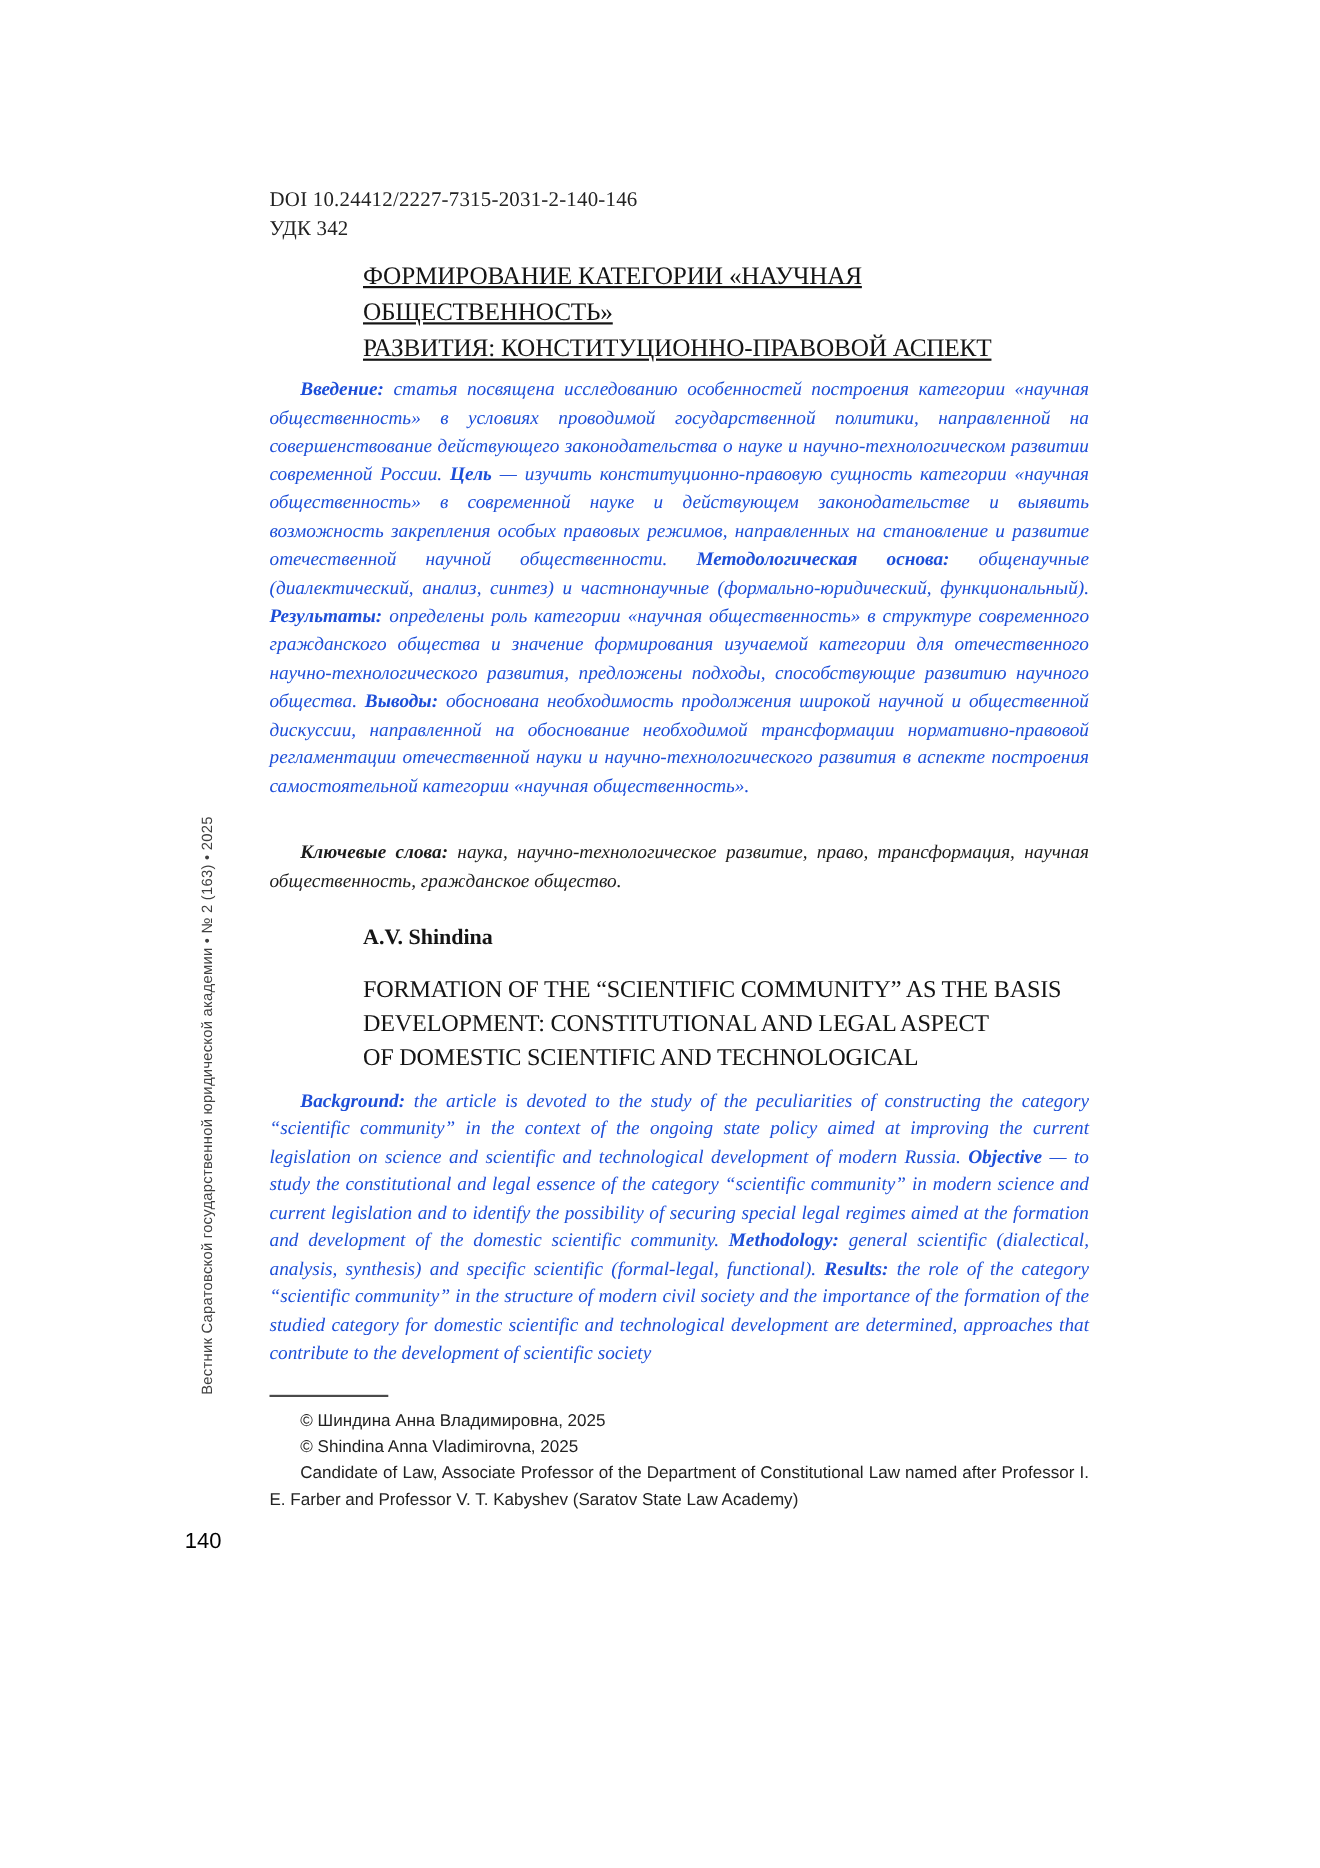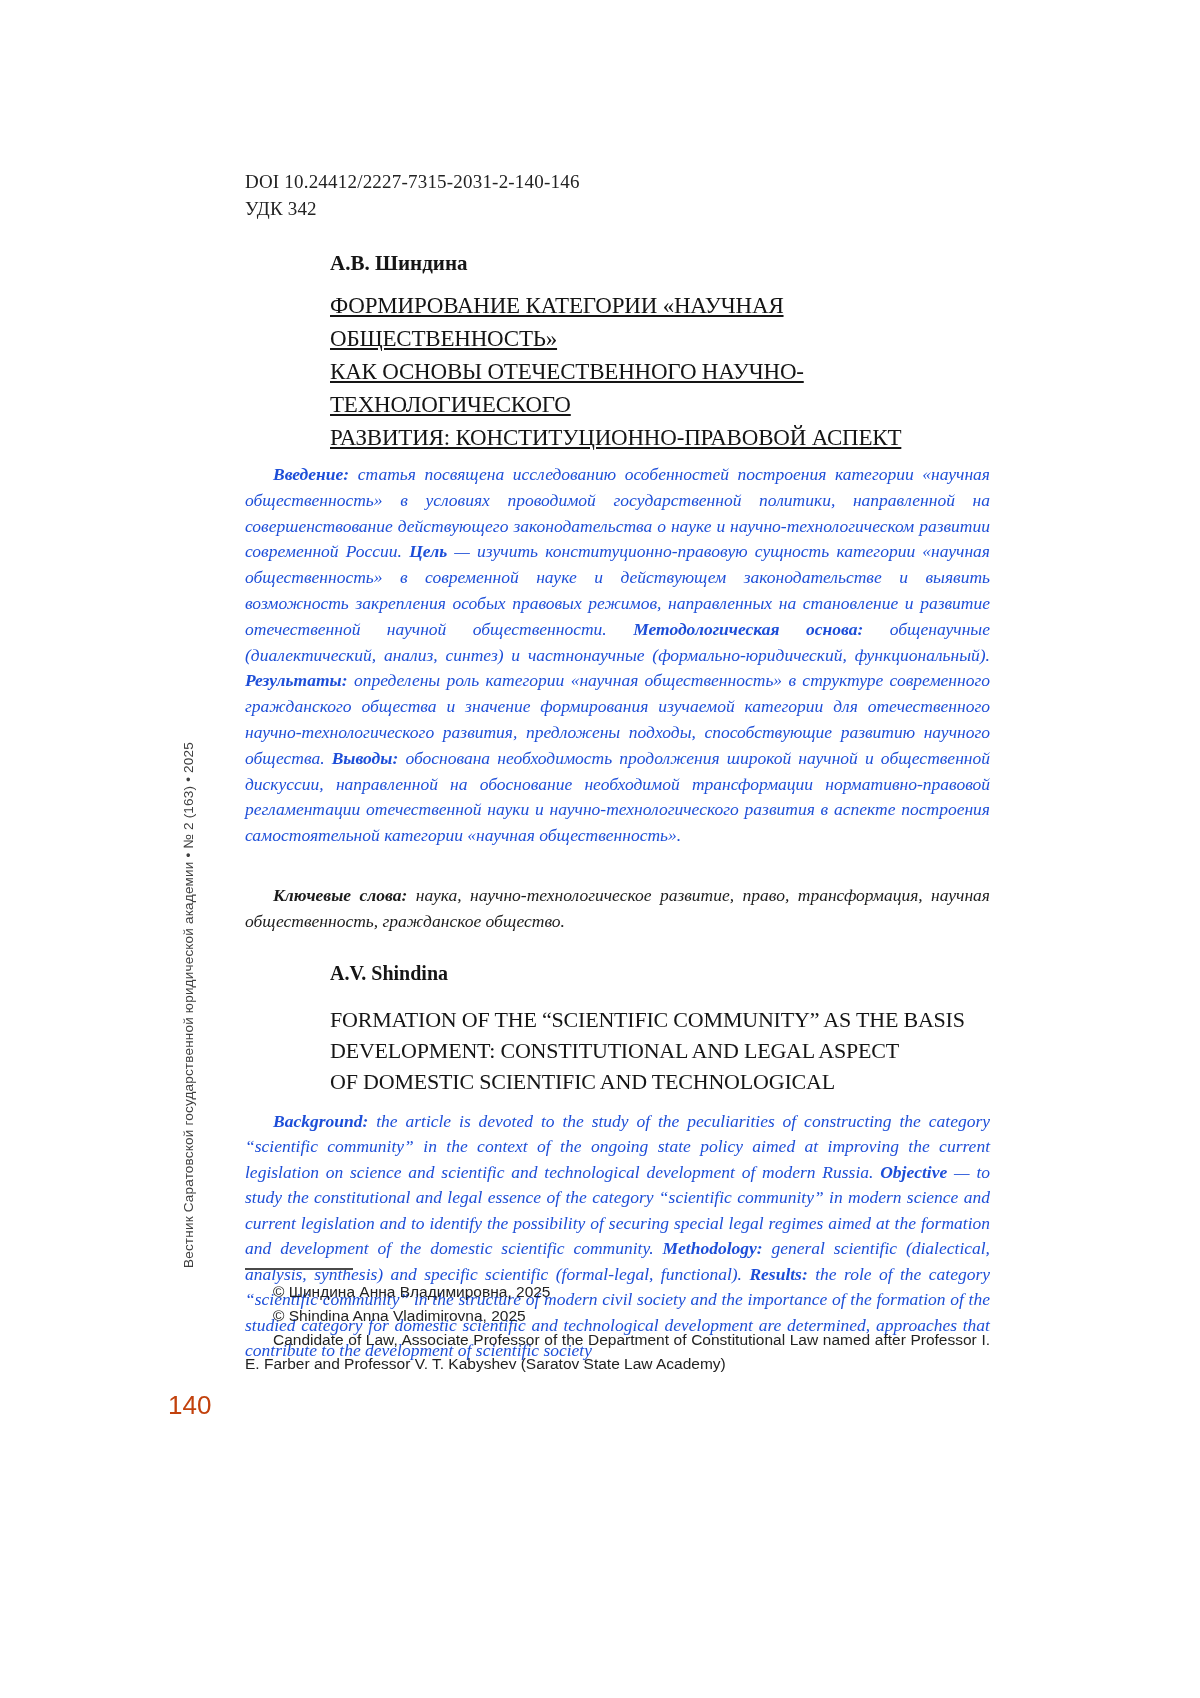--- a/index.html
+++ b/index.html
@@ -109,45 +109,43 @@
     font-family: "Liberation Sans", sans-serif;
     font-size: 13.5px;
     letter-spacing: 0.2px;
     color: #3f3f3f;
   }
   .page-number {
     position: absolute;
     left: 168px;
     top: 1390px;
     font-family: "Liberation Sans", sans-serif;
-    font-size: 26px;
-    color: #c2410c;
+    font-size: 20px;
+    color: #000000;
   }
 </style>
 </head>
 <body>
 
 <div class="page">
 
   <div class="sidebar-vertical">Вестник Саратовской государственной  юридической академии • № 2 (163) • 2025</div>
 
   <div class="page-number">140</div>
 
   <div class="main">
 
     <div class="doi-block">
       <div>DOI 10.24412/2227-7315-2031-2-140-146</div>
       <div>УДК 342</div>
     </div>
 
-    <div class="author-ru">А.В. Шиндина</div>
 
     <div class="title-ru">
       <div>ФОРМИРОВАНИЕ КАТЕГОРИИ «НАУЧНАЯ ОБЩЕСТВЕННОСТЬ»</div>
-      <div>КАК ОСНОВЫ ОТЕЧЕСТВЕННОГО НАУЧНО-ТЕХНОЛОГИЧЕСКОГО</div>
       <div>РАЗВИТИЯ: КОНСТИТУЦИОННО-ПРАВОВОЙ АСПЕКТ</div>
     </div>
 
     <p class="abstract"><span class="seg-bold">Введение: </span><span>статья посвящена исследованию особенностей построения категории «научная общественность» в условиях проводимой государственной политики, направленной на совершенствование действующего законодательства о науке и научно-технологическом развитии современной России. </span><span class="seg-bold">Цель</span><span> — изучить конституционно-правовую сущность категории «научная общественность» в современной науке и действующем законодательстве и выявить возможность закрепления особых правовых режимов, направленных на становление и развитие отечественной научной общественности. </span><span class="seg-bold">Методологическая основа: </span><span>общенаучные (диалектический, анализ, синтез) и частнонаучные (формально-юридический, функциональный). </span><span class="seg-bold">Результаты: </span><span>определены роль категории «научная общественность» в структуре современного гражданского общества и значение формирования изучаемой категории для отечественного научно-технологического  развития, предложены подходы, способствующие развитию научного общества. </span><span class="seg-bold">Выводы: </span><span>обоснована необходимость продолжения широкой научной и общественной дискуссии, направленной на обоснование необходимой трансформации нормативно-правовой регламентации отечественной науки и научно-технологического развития в аспекте построения самостоятельной категории «научная общественность».</span></p>
 
     <p class="keywords"><span class="seg-bold">Ключевые слова: </span><span>наука, научно-технологическое развитие, право, трансформация, научная общественность, гражданское общество.</span></p>
 
     <div class="author-en">A.V. Shindina</div>
 
     <div class="title-en">

